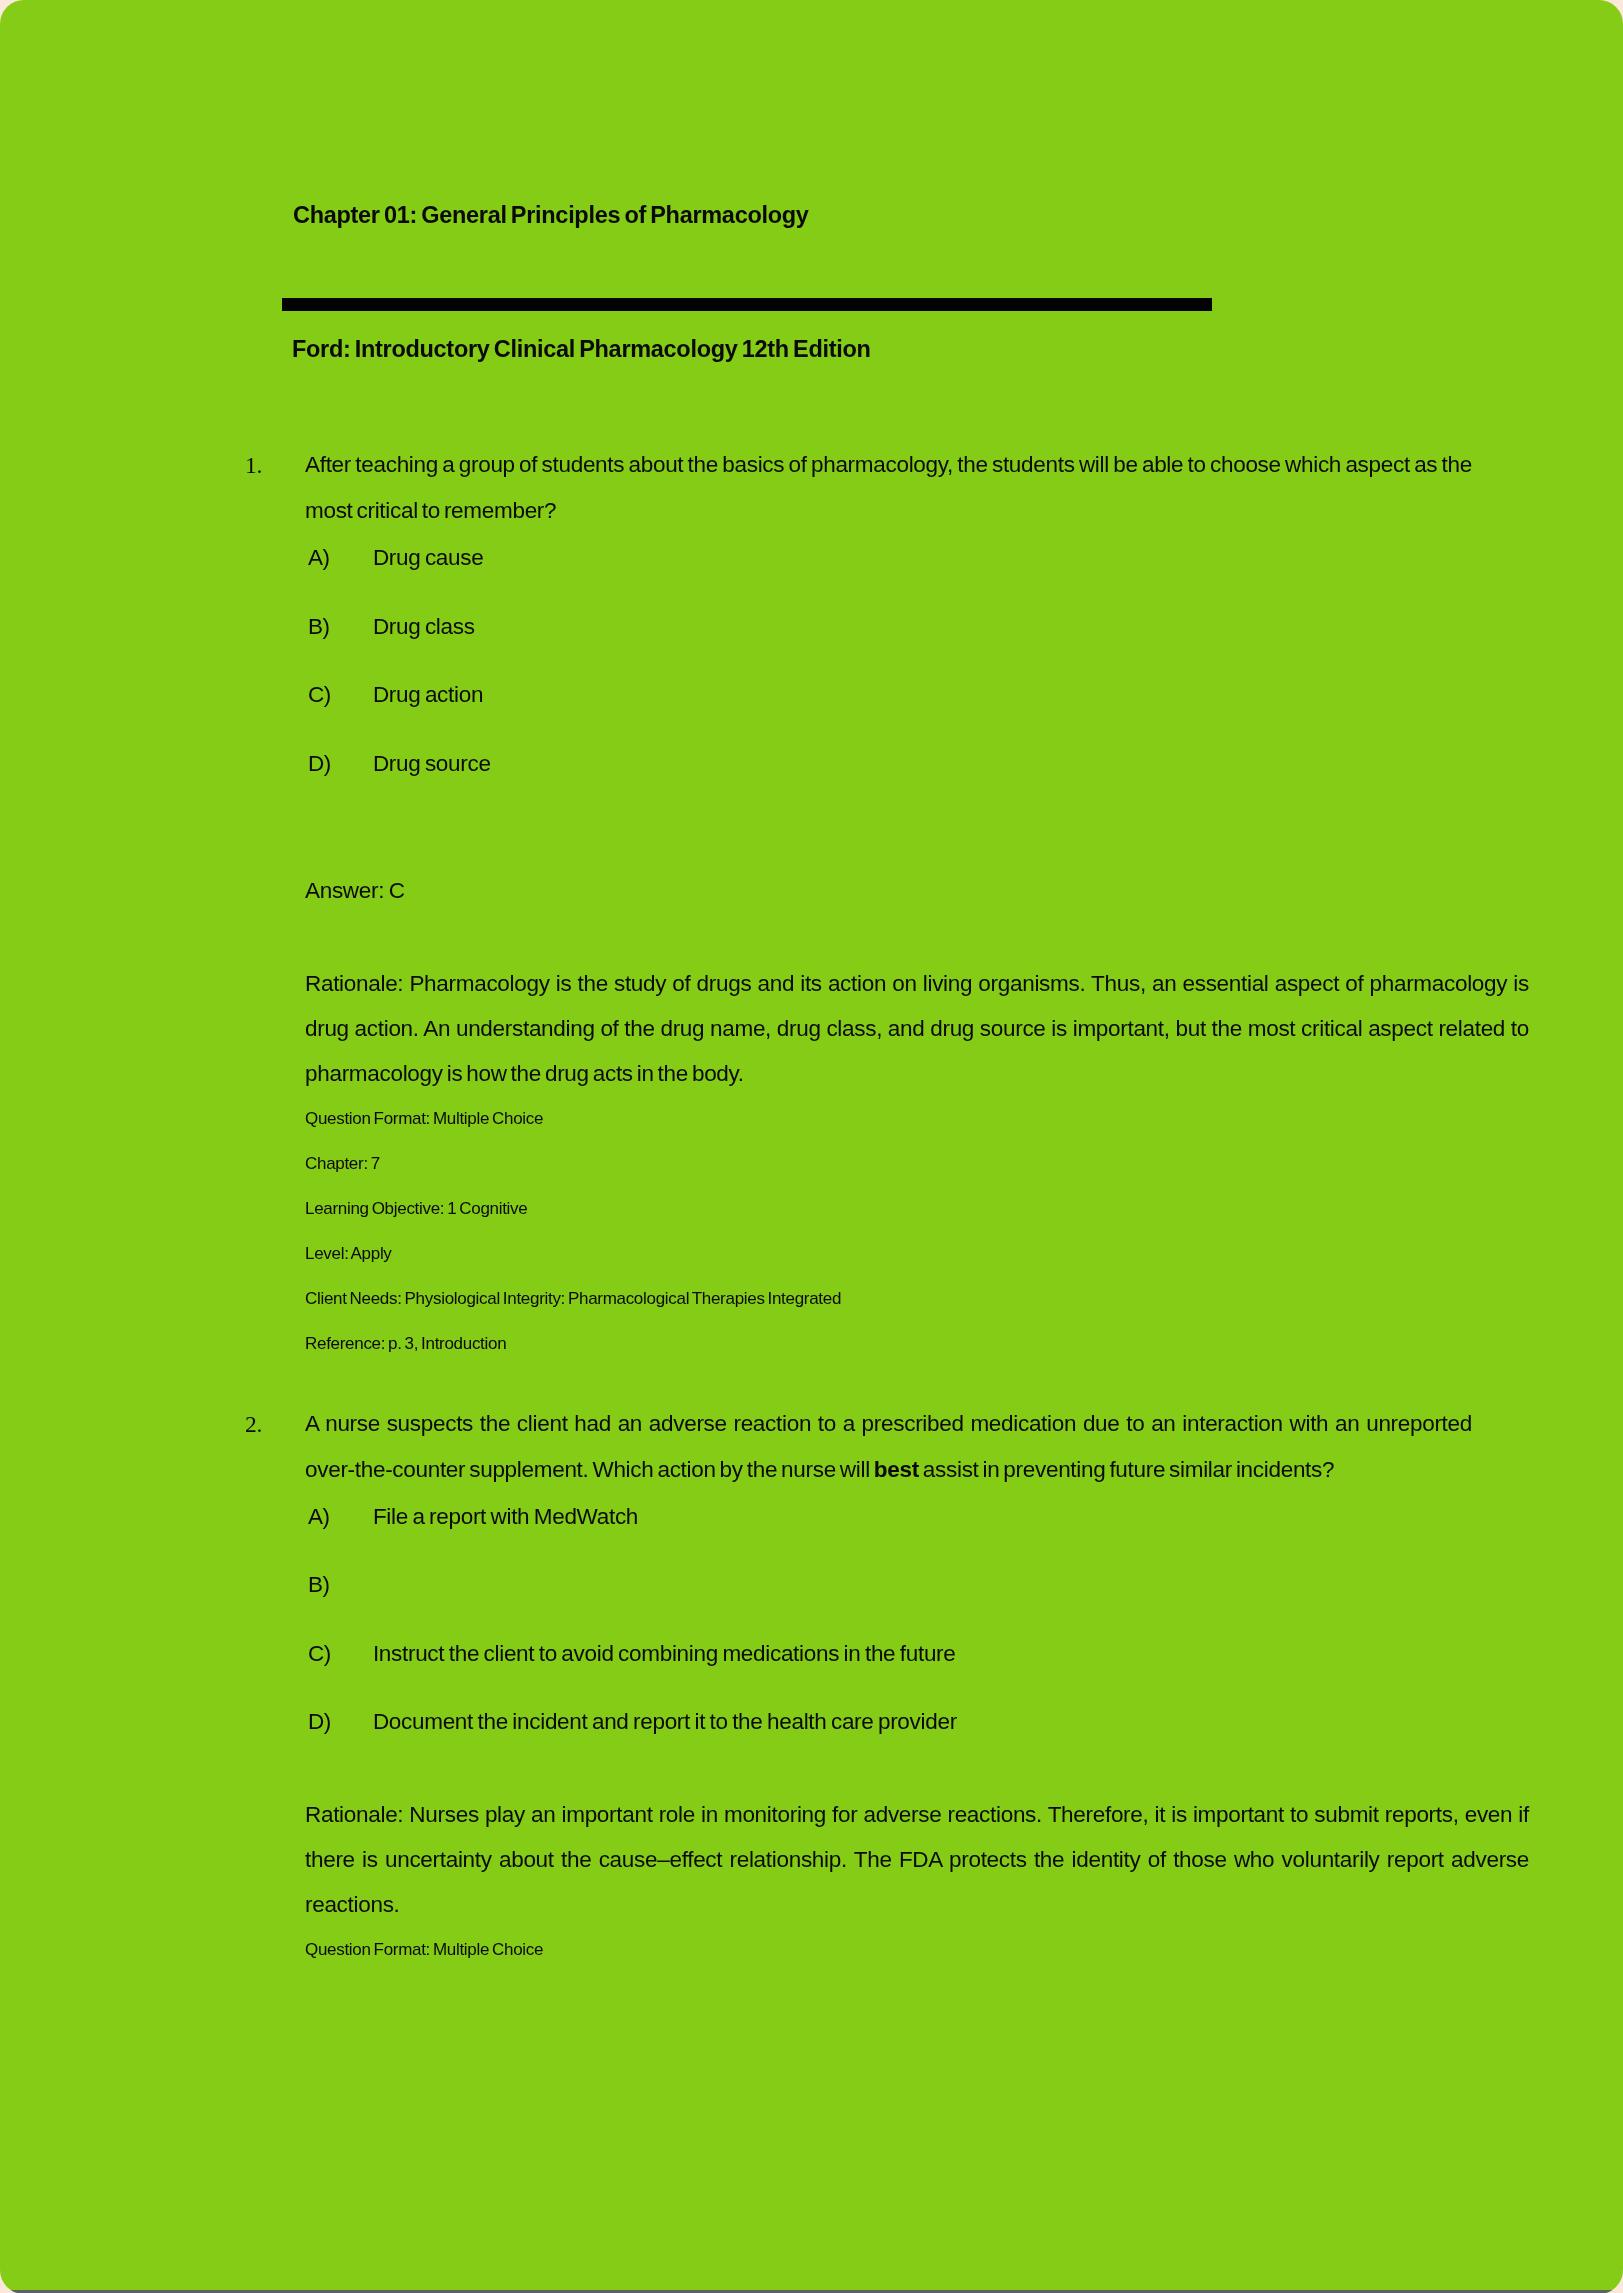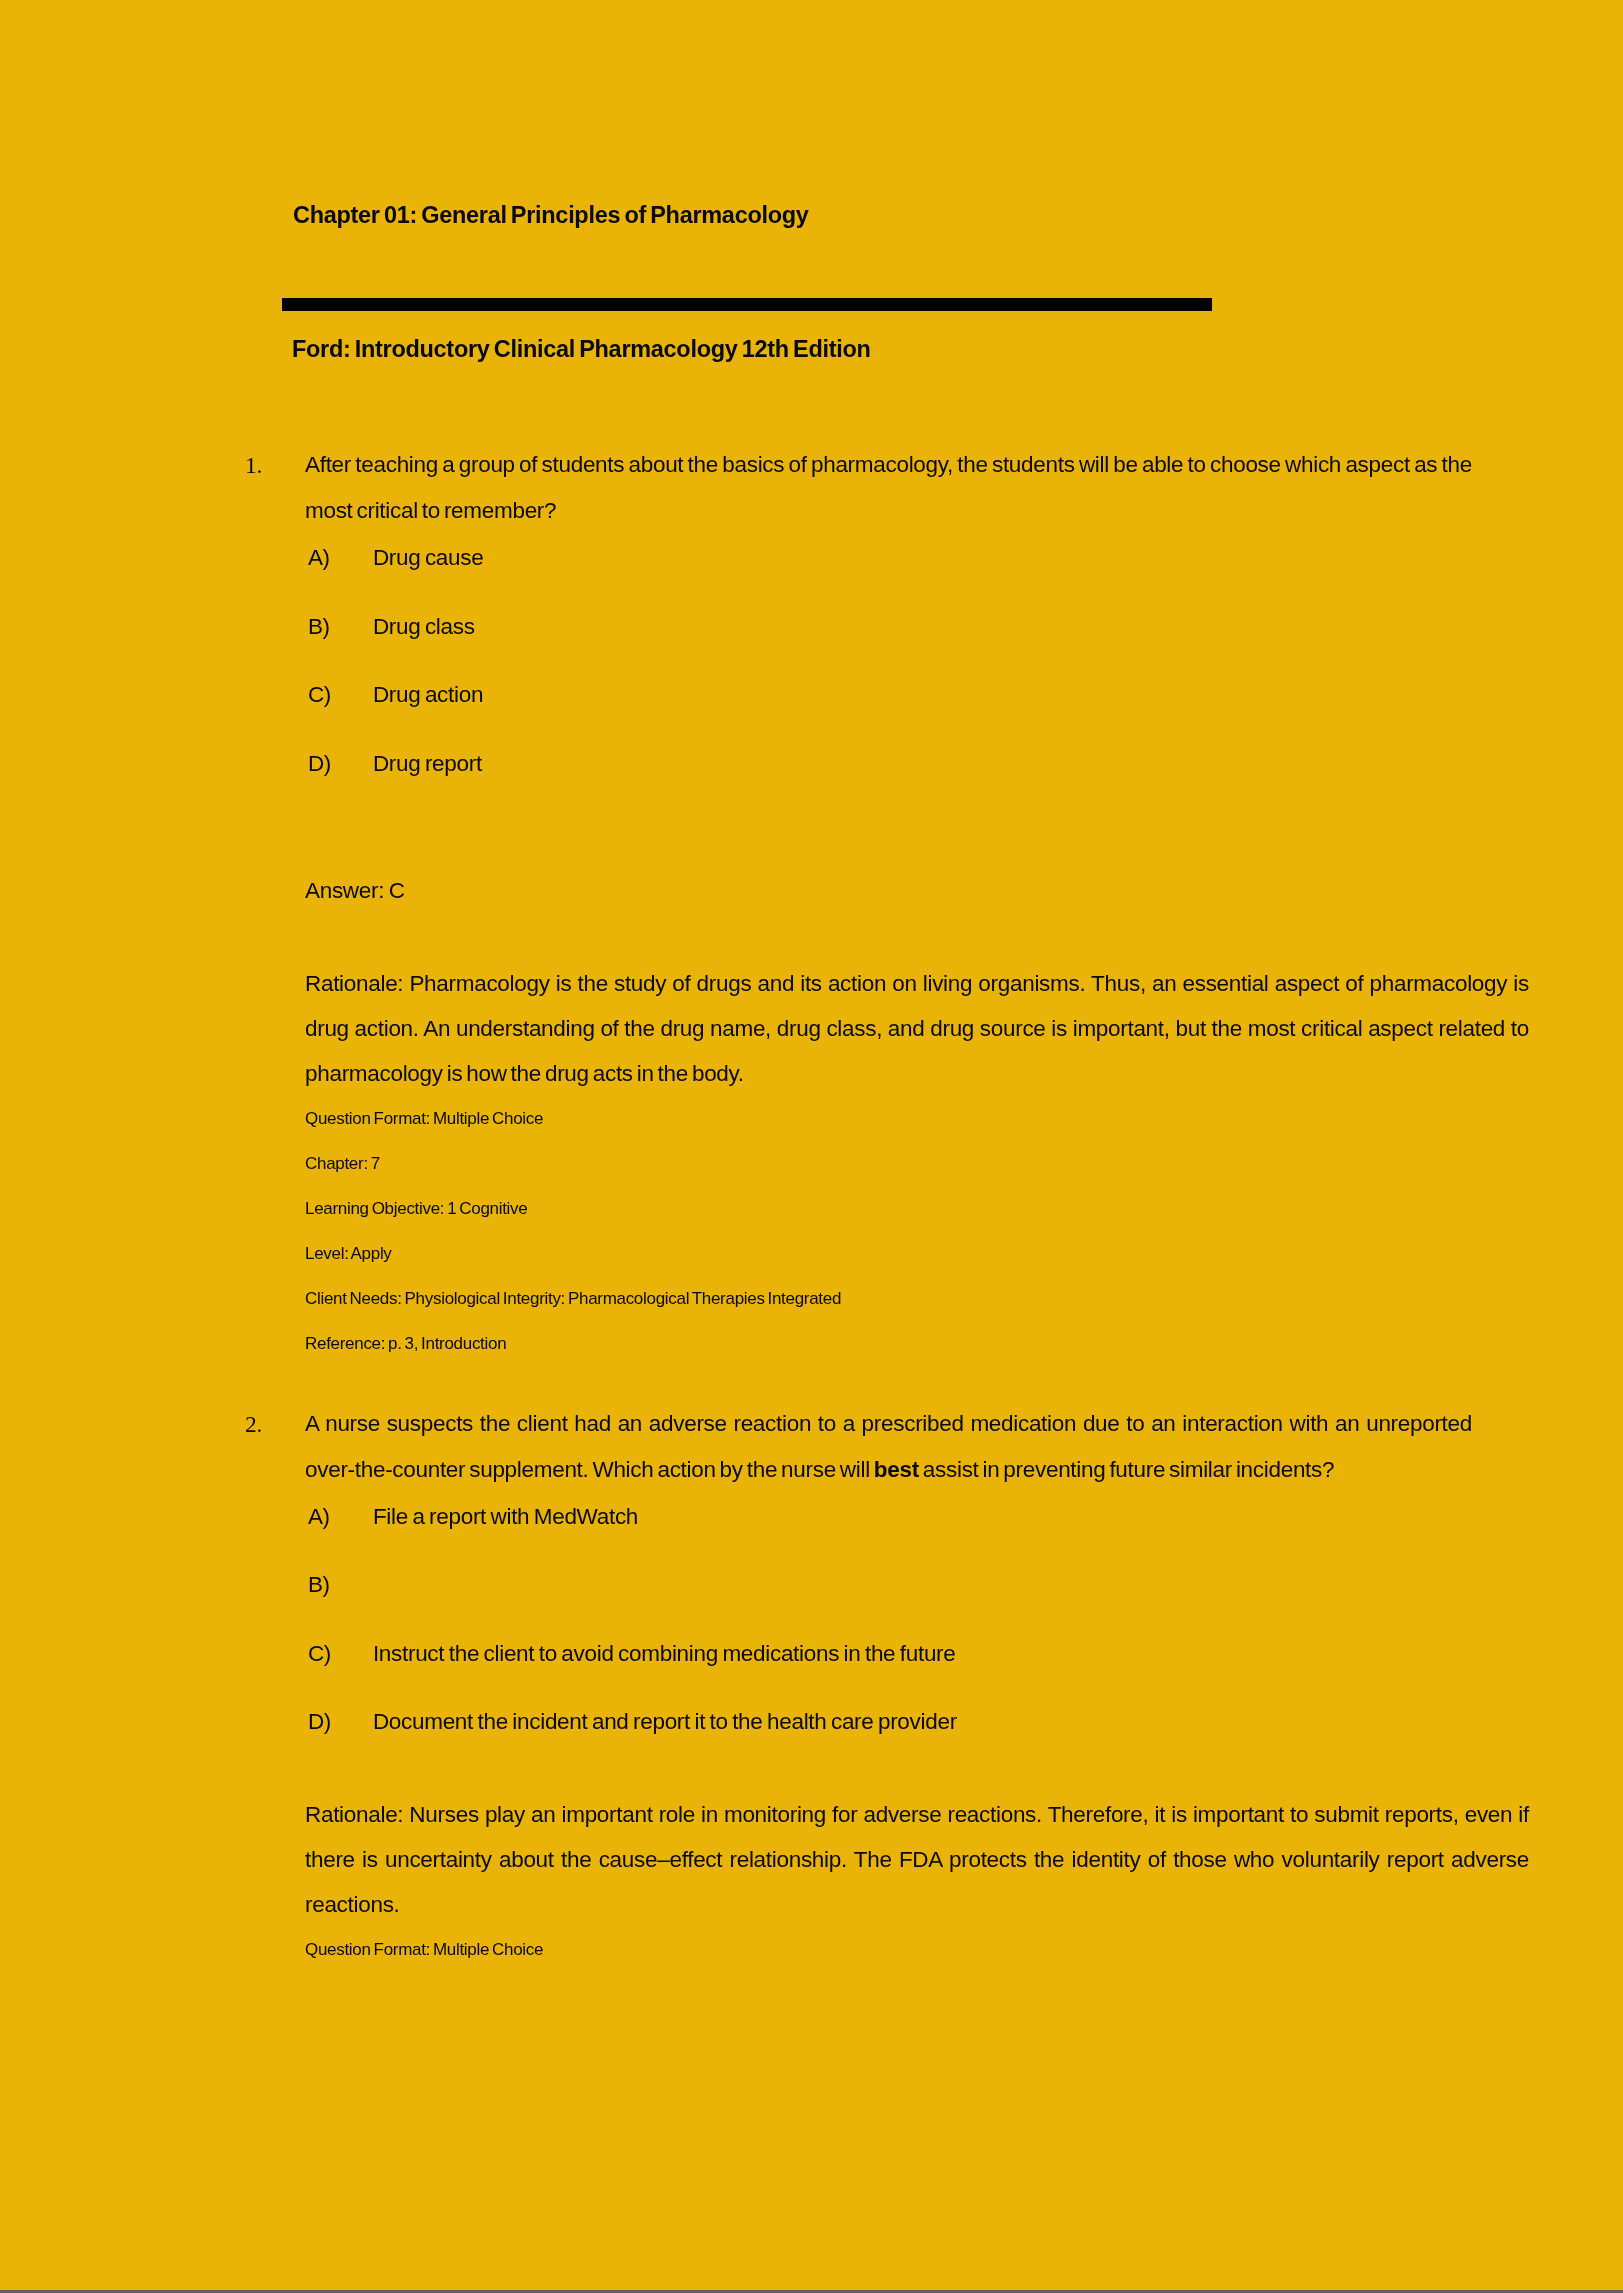--- a/index.html
+++ b/index.html
@@ -4,25 +4,26 @@
 <style>
   html, body {
     margin: 0;
     padding: 0;
     background: #fce8da;
   }
   .page {
     position: relative;
     width: 1623px;
     height: 2294px;
-    background: #eab308;
+    background: #84cc16;
     overflow: hidden;
     font-family: "Liberation Sans", sans-serif;
     color: #0a0a0a;
     letter-spacing: -0.3px;
+    border-radius: 24px;
   }
   .content {
     padding-left: 245px;
     padding-right: 94px;
   }
   .doc-title {
     margin: 0 0 0 48px;
     padding-top: 202px;
     font-size: 23.5px;
     line-height: 27.4px;
@@ -136,21 +137,21 @@
           <div class="option">
             <span class="opt-letter">B)</span>
             <span class="opt-text">Drug class</span>
           </div>
           <div class="option">
             <span class="opt-letter">C)</span>
             <span class="opt-text">Drug action</span>
           </div>
           <div class="option">
             <span class="opt-letter">D)</span>
-            <span class="opt-text">Drug report</span>
+            <span class="opt-text">Drug source</span>
           </div>
         </div>
         <p class="answer">Answer: C</p>
         <p class="rationale">Rationale: Pharmacology is the study of drugs and its action on living organisms. Thus, an essential aspect of pharmacology is drug action. An understanding of the drug name, drug class, and drug source is important, but the most critical aspect related to pharmacology is how the drug acts in the body.</p>
         <div class="metadata">
           <p>Question Format: Multiple Choice</p>
           <p>Chapter: 7</p>
           <p>Learning Objective: 1 Cognitive</p>
           <p>Level: Apply</p>
           <p>Client Needs: Physiological Integrity: Pharmacological Therapies Integrated</p>

